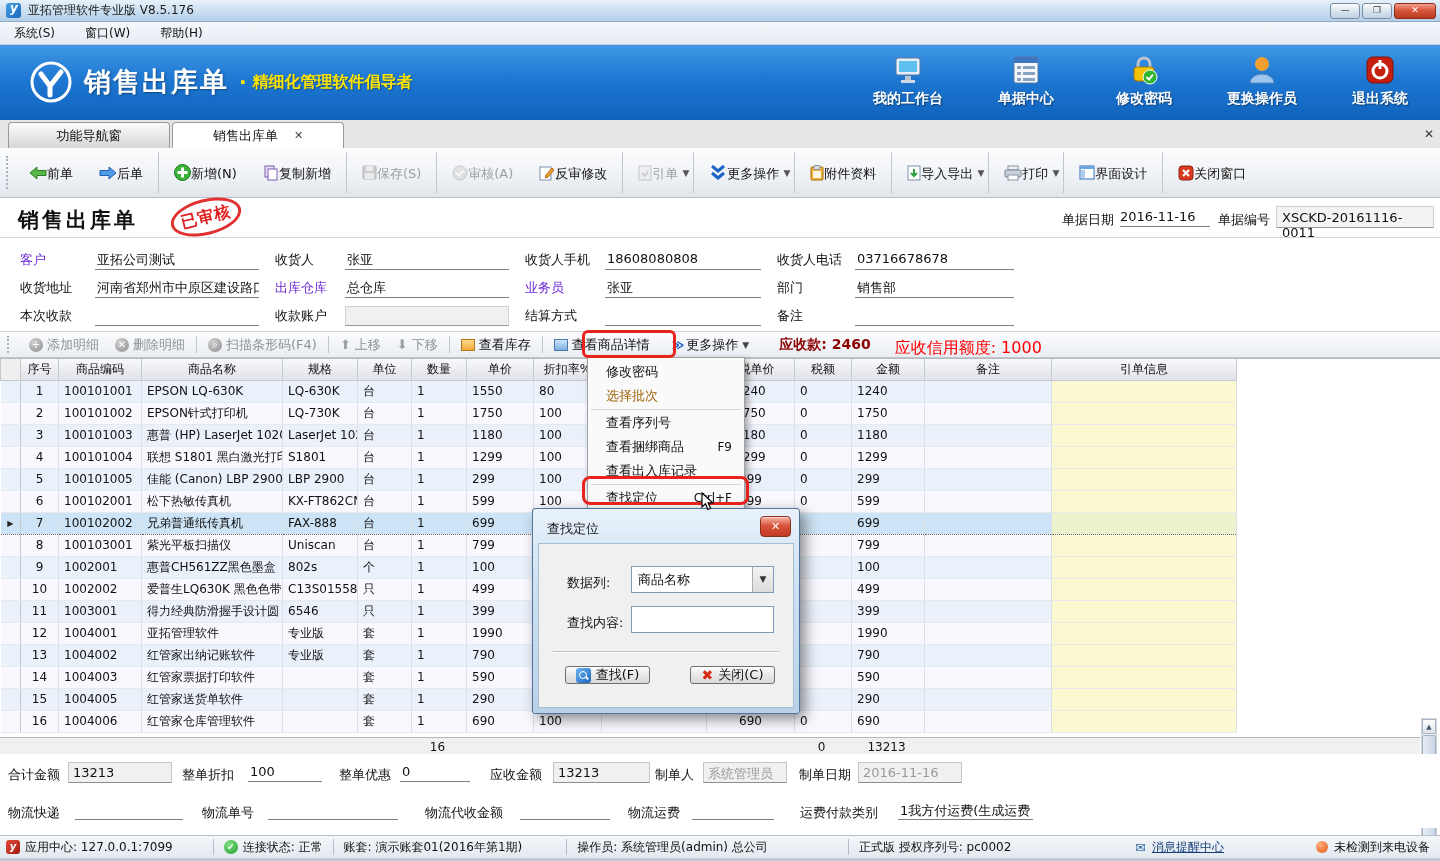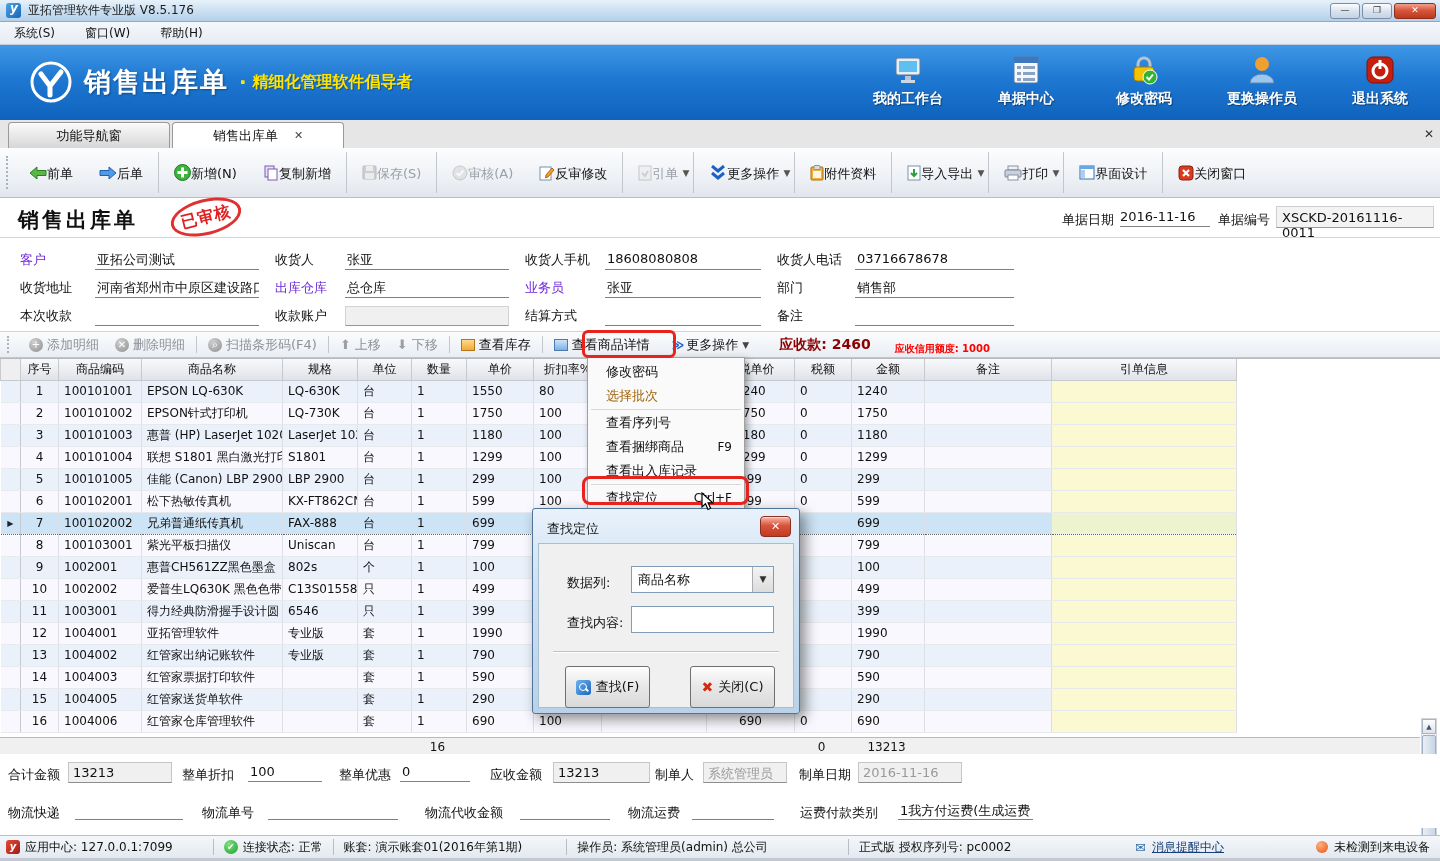--- a/index.html
+++ b/index.html
@@ -89,21 +89,21 @@
   .dgrip { width:8px; border-left:2px dotted #a9b2bf; height:17px; margin-left:7px; margin-right:6px; }
   .dbtn { display:flex; align-items:center; gap:4px; padding:0 8px; font-size:13px; white-space:nowrap; }
   .dbtn.dim { color:#8e9299; }
   .dsep { width:1px; height:17px; background:#c3c7cd; margin:0 3px; }
   .gicon { width:14px; height:14px; display:inline-block; border-radius:50%; position:relative; }
   .gicon.gray { background:radial-gradient(circle at 35% 30%,#cfcfcf,#8f8f8f); color:#fff; font-size:10px; line-height:14px; text-align:center; }
   .sqicon { width:14px; height:12px; display:inline-block; border:1px solid #b07818; background:linear-gradient(180deg,#ffd98c,#f2a93b); }
   .sqicon.blue { border-color:#4a7ab0; background:linear-gradient(180deg,#cfe4fa,#7fb0e0); }
   .chev { color:#1a62c8; font-weight:bold; font-size:12px; letter-spacing:-2px; }
   .duetext { font-size:14px; font-weight:bold; color:#8b0000; margin-left:22px; white-space:nowrap; }
-  .credittext { font-size:10px; font-weight:bold; color:#ff0000; margin-left:24px; white-space:nowrap;margin-top:8px; }
+  .credittext { font-size:16px; font-weight:normal; color:#ff0000; margin-left:24px; white-space:nowrap;margin-top:8px; }
 
   
   .gridwrap { position:absolute; left:0; top:358px; width:1440px; height:396px; background:#fff; border-top:1px solid #b6b9be; }
   table.grid { border-collapse:collapse; table-layout:fixed; width:1236px; }
   .grid th { height:21px; background:linear-gradient(180deg,#f8f9fb,#e7e9ee 70%,#dfe2e8);
     border:1px solid #c6c9ce; border-top:none; font-weight:normal; font-size:12px; padding:0 2px; overflow:hidden; white-space:nowrap; }
   .grid td { height:22px; border-right:1px solid #dcdfe4; border-bottom:1px solid #e7e9ed; padding:0 5px;
     font-size:12px; overflow:hidden; white-space:nowrap; }
   .grid tr.odd td { background:#eaf1fb; }
   .grid tr.even td { background:#f8f8fe; }
@@ -167,21 +167,21 @@
     background:linear-gradient(180deg,#f5b8ab,#d9543c 45%,#c13a22); color:#fff; font-weight:bold; font-size:11px;
     text-align:center; line-height:19px; box-shadow:inset 0 1px 0 rgba(255,255,255,.5); }
   .dbody { position:absolute; left:5px; right:5px; top:34px; bottom:5px; background:#f0f0f0; border:1px solid #a8bed2; }
   .dlab1 { position:absolute; left:28px; top:30px; font-size:13px; }
   .combo { position:absolute; left:92px; top:22px; width:143px; height:27px; background:#fff; border:1px solid #7f9db9; display:flex; align-items:center; }
   .combo .ctext { padding-left:6px; font-size:13px; flex:1; }
   .combo .carrow { width:21px; height:100%; border-left:1px solid #abadb3; background:linear-gradient(180deg,#f4f4f4,#dcdcdc); text-align:center; font-size:9px; line-height:25px; color:#333; }
   .dlab2 { position:absolute; left:28px; top:70px; font-size:13px; }
   .dinput { position:absolute; left:92px; top:62px; width:143px; height:27px; background:#fff; border:1px solid #7f9db9; font-size:13px; padding:0 5px; }
   .dsepline { position:absolute; left:14px; right:14px; top:107px; border-top:1px solid #c0c0c0; border-bottom:1px solid #fff; }
-  .dlgbtn { position:absolute; top:122px; width:85px; height:42px; border:1px solid #707070; border-radius:3px;
+  .dlgbtn { position:absolute; top:122px; width:85px; height:18px; border:1px solid #707070; border-radius:3px;
     background:linear-gradient(180deg,#fefefe,#e9e9e9 45%,#d9d9d9); font-size:13px;
     display:flex; align-items:center; justify-content:center; gap:5px; }
   .dlgbtn.find { left:26px; } .dlgbtn.closeb { left:151px; }
   .miniico { width:15px; height:15px; border-radius:3px; display:inline-block; }
   .miniico.search { background:linear-gradient(135deg,#6db2f0,#1a66c0); position:relative; }
   .miniico.search::after { content:""; position:absolute; left:3px; top:3px; width:6px; height:6px; border:1.5px solid #fff; border-radius:50%; }
   .miniico.search::before { content:""; position:absolute; left:9px; top:9px; width:4px; height:1.6px; background:#fff; transform:rotate(45deg); }
   .xred { color:#d42a10; font-size:14px; font-weight:bold; }
 
   

